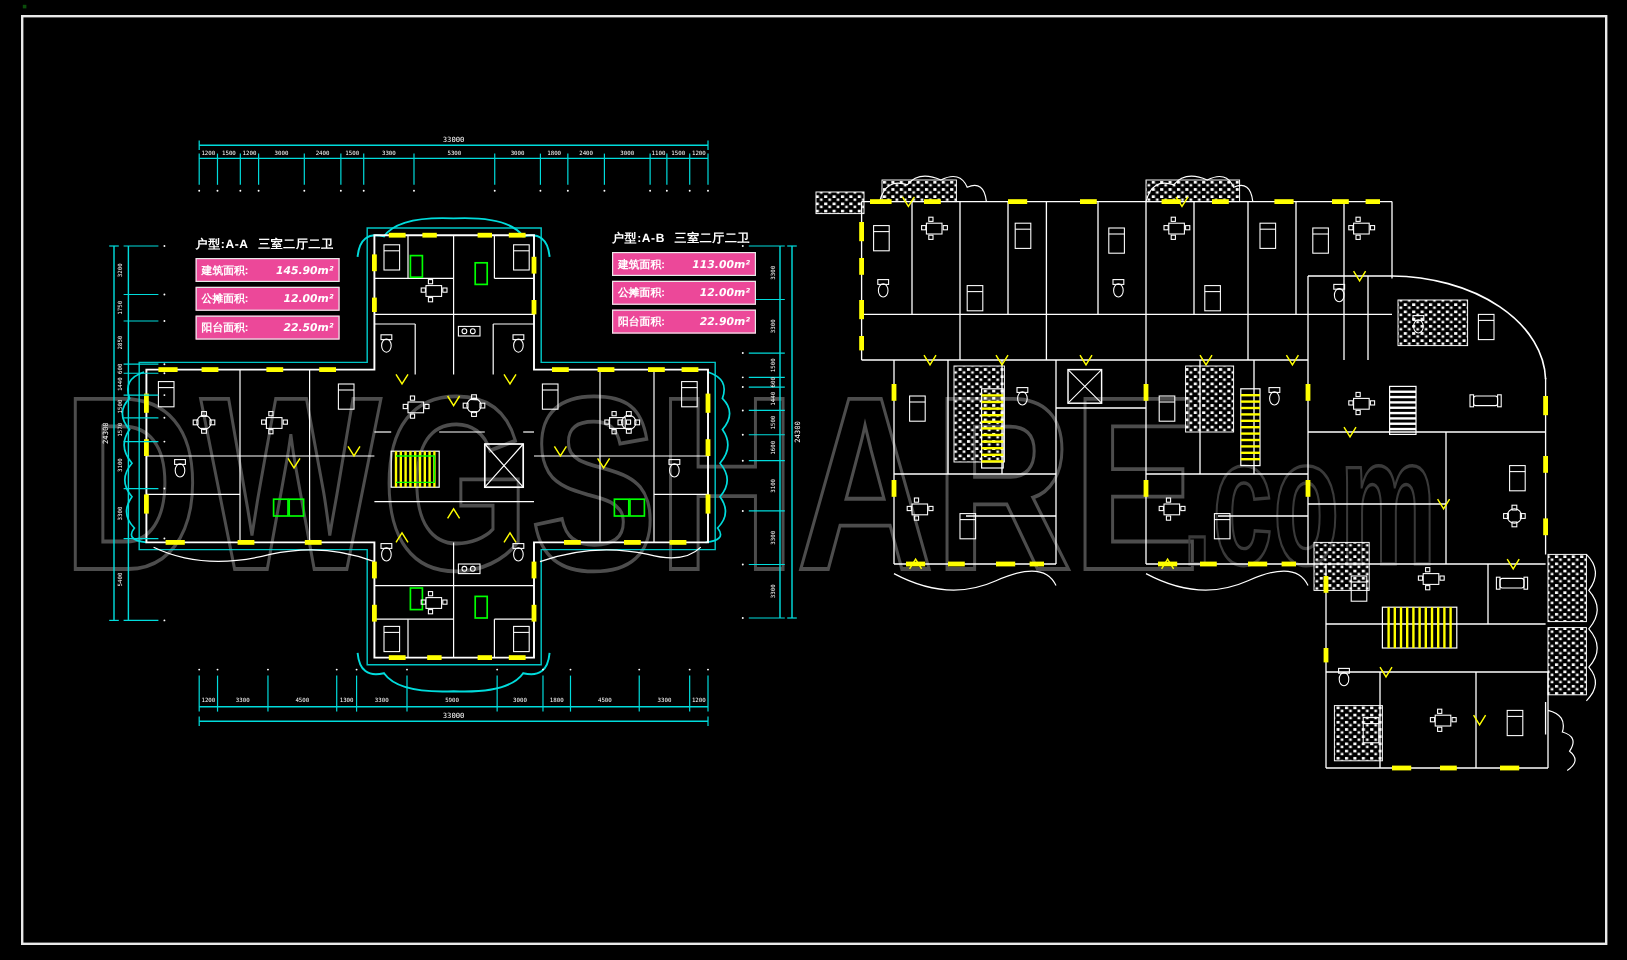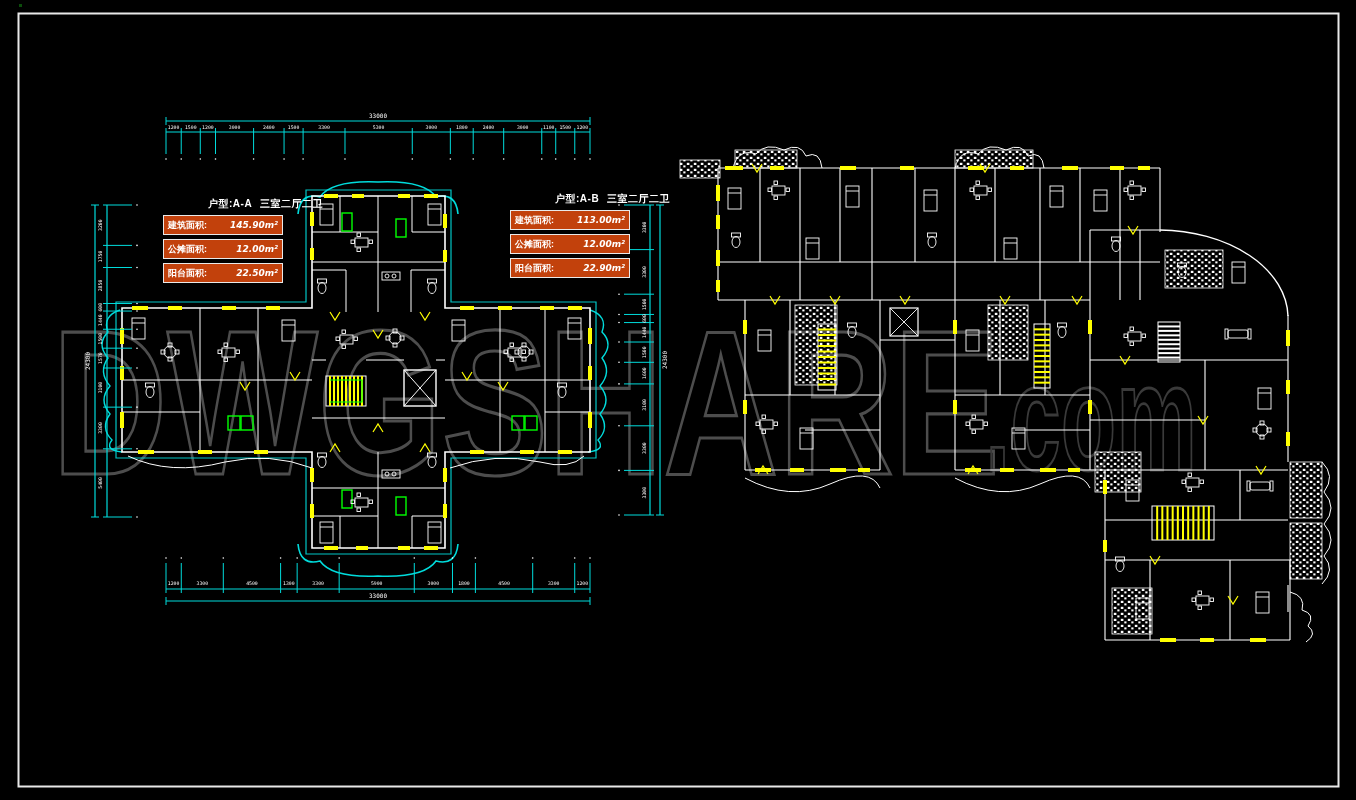--- a/index.html
+++ b/index.html
@@ -1,22 +1,22 @@
 <!DOCTYPE html>
 <html><head>
 <meta charset="utf-8">
 <style>
   html,body{margin:0;padding:0;background:#000;}
   #root{position:relative;width:1356px;height:800px;background:#000;overflow:hidden;
         font-family:"Liberation Sans",sans-serif;}
   #scene{position:absolute;left:0;top:0;}
   .info-box{position:absolute;width:120px;color:#fff;z-index:5;}
   .info-title{display:flex;gap:8px;white-space:nowrap;font-weight:bold;font-size:10px;
-              margin-bottom:2px;letter-spacing:0.5px;margin-left:45px;}
-  .info-row{border:1px solid #e9e9e9;background:#c2410c;margin-top:4px;padding:3px 4px 2px;
+              margin-bottom:2px;letter-spacing:0.5px;}
+  .info-row{border:1px solid #e9e9e9;background:#ec4899;margin-top:4px;padding:3px 4px 2px;
             display:flex;justify-content:space-between;align-items:baseline;
             font-weight:bold;font-size:9px;white-space:nowrap;}
   .info-row .val{font-family:"DejaVu Sans",sans-serif;font-weight:bold;font-size:9px;font-style:italic;}
   .dimnum{fill:#ffffff;font:4.8px "DejaVu Sans Mono",monospace;}
   .dimtot{fill:#ffffff;font:6px "DejaVu Sans Mono",monospace;}
 </style>
 </head>
 <body>
 
 <div id="root">

